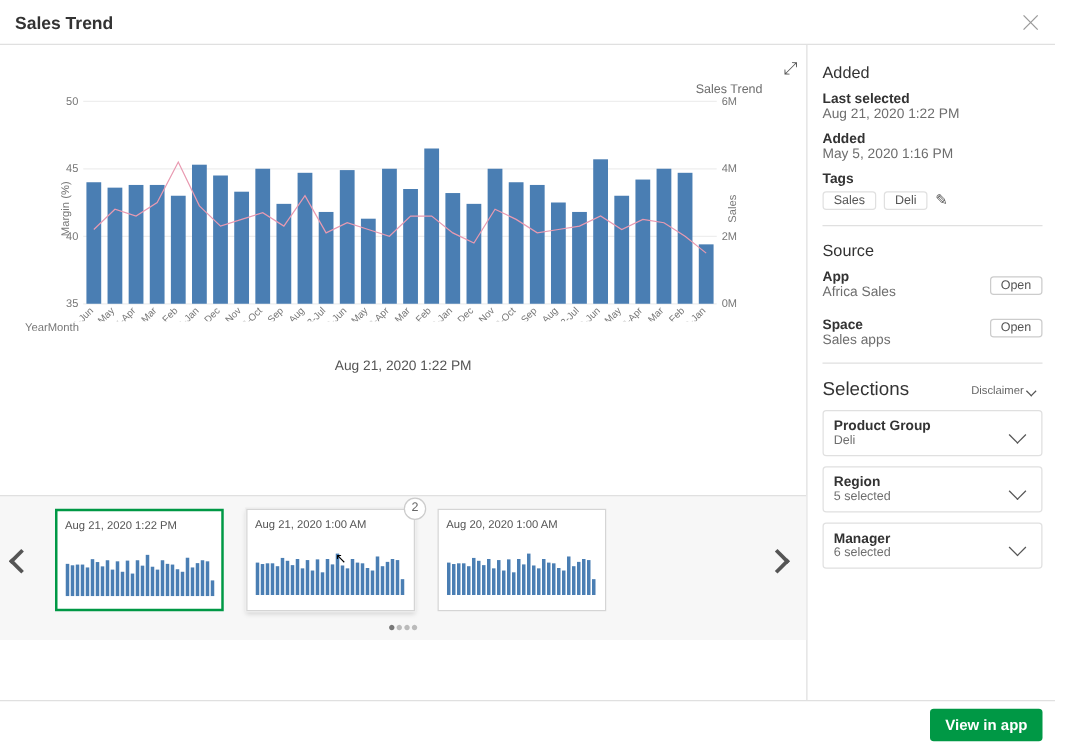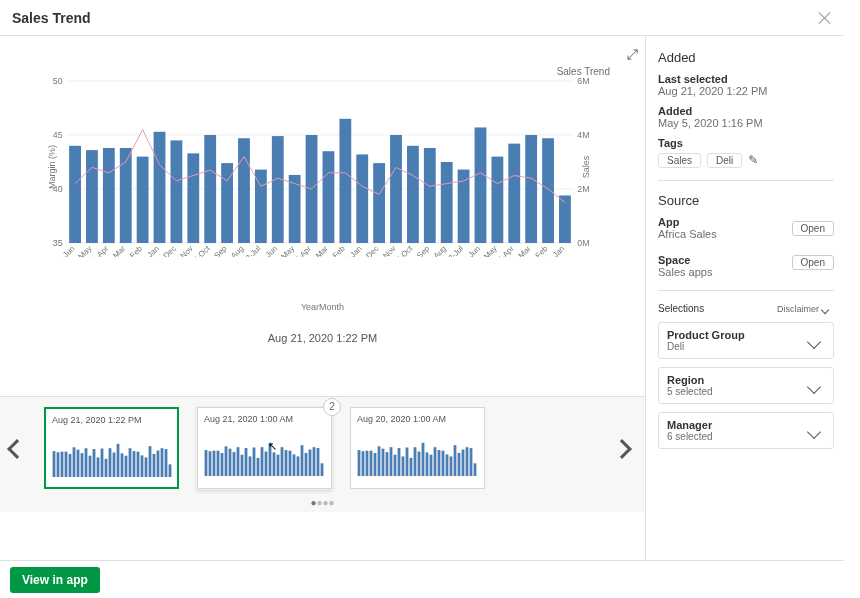--- a/index.html
+++ b/index.html
@@ -20,21 +20,21 @@
   .main{flex:1;position:relative;display:flex;flex-direction:column;border-right:1px solid var(--border)}
   .expand-icon{position:absolute;top:10px;right:10px;font-size:14px;color:#555;cursor:pointer;letter-spacing:-3px}
 
   .chart-block{padding:30px 20px 0 20px;position:relative;height:360px}
   .chart-title{font-size:10px;color:var(--muted);text-align:right;padding:0 15px}
   .chart-box{position:relative;height:180px;margin:0 30px 0 25px}
   svg{display:block}
   .ytick,.y2tick{font-size:9px;fill:#777}
   .xlab{font-size:8px;fill:#777}
   .axis-title{font-size:9px;fill:#777}
-  .xaxis-title{font-size:9px;color:#777;text-align:center;margin-top:45px}
+  .xaxis-title{font-size:9px;color:#777;}
   .timestamp{text-align:center;color:#555;font-size:11px;margin-top:20px}
 
   .history{border-top:1px solid var(--border);background:var(--pane)}
   .history-head{display:flex;align-items:center;padding:6px 10px;cursor:pointer}
   .history-head .t{flex:1;font-size:12px}
   .chev{width:10px;height:10px;border-right:1.5px solid #555;border-bottom:1.5px solid #555;transform:rotate(45deg);margin:2px 6px 0 0}
   .chev.r{transform:rotate(-45deg)} .chev.l{transform:rotate(135deg)}
 
   .history-body{display:flex;align-items:center;padding:6px 6px 2px 6px;gap:8px}
   .navbtn{width:28px;display:flex;align-items:center;justify-content:center;cursor:pointer}
@@ -56,28 +56,28 @@
   .val{font-size:11px;color:var(--muted)}
   .tags{margin-top:4px;display:flex;gap:6px;align-items:center}
   .tag{border:1px solid var(--border);border-radius:3px;padding:1px 8px;font-size:10px;color:#555}
   .pencil{width:12px;height:12px;display:inline-block;position:relative}
   .pencil::before{content:"✎";font-size:12px;color:#555;position:absolute;top:-2px}
   .sep{border-top:1px solid var(--border);margin:12px 0}
   .srcrow{display:flex;align-items:center;margin-top:6px}
   .srcrow .c{flex:1}
   .openbtn{border:1px solid #ccc;background:#fff;border-radius:3px;padding:1px 8px;font-size:10px;color:#555;cursor:pointer}
   .selhead{display:flex;align-items:center;margin-top:4px}
-  .selhead .t{flex:1;font-size:10px}
+  .selhead .t{flex:1;font-size:15px}
   .disclaimer{font-size:9px;color:#666;display:flex;align-items:center;gap:3px}
   .selcard{border:1px solid var(--border);border-radius:3px;padding:6px 8px;margin-top:8px;display:flex;align-items:center;cursor:pointer}
   .selcard .c{flex:1}
   .selcard .n{font-size:11px;font-weight:600}
   .selcard .s{font-size:10px;color:var(--muted)}
 
-  .footer{position:absolute;bottom:0;left:0;right:0;height:38px;border-top:1px solid var(--border);display:flex;align-items:center;padding:0 10px;background:#fff}
+  .footer{position:absolute;bottom:0;left:0;right:0;height:38px;border-top:1px solid var(--border);display:flex;align-items:center;justify-content:flex-end;padding:0 10px;background:#fff}
   .primary{background:var(--accent);color:#fff;border:none;border-radius:3px;padding:6px 12px;font-size:12px;font-weight:600;cursor:pointer}
 </style>
 </head>
 <body>
 
 <div class="app">
   <div class="header">
     <h1>Sales Trend</h1>
     <span class="close-x"></span>
   </div>

